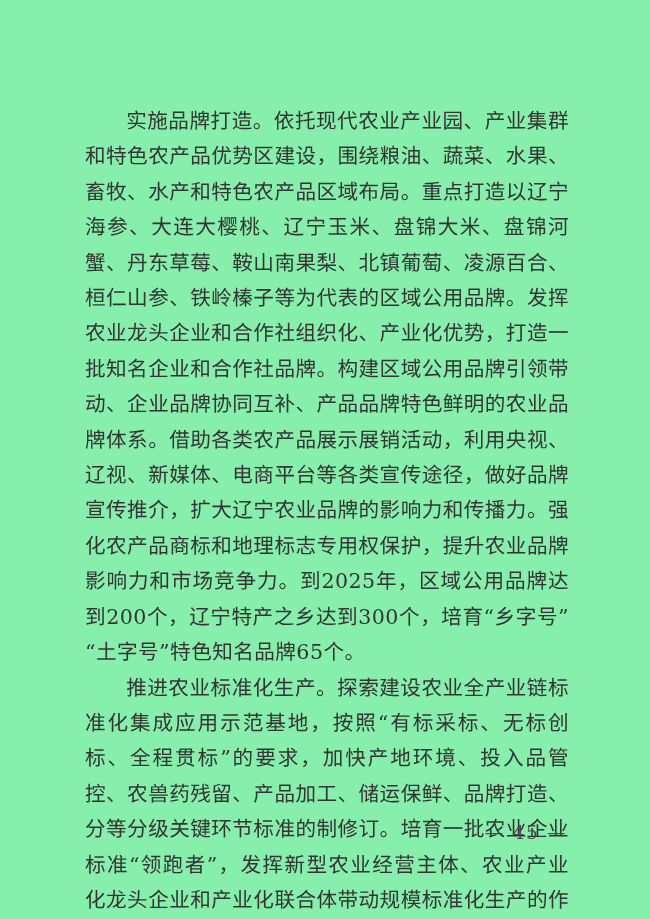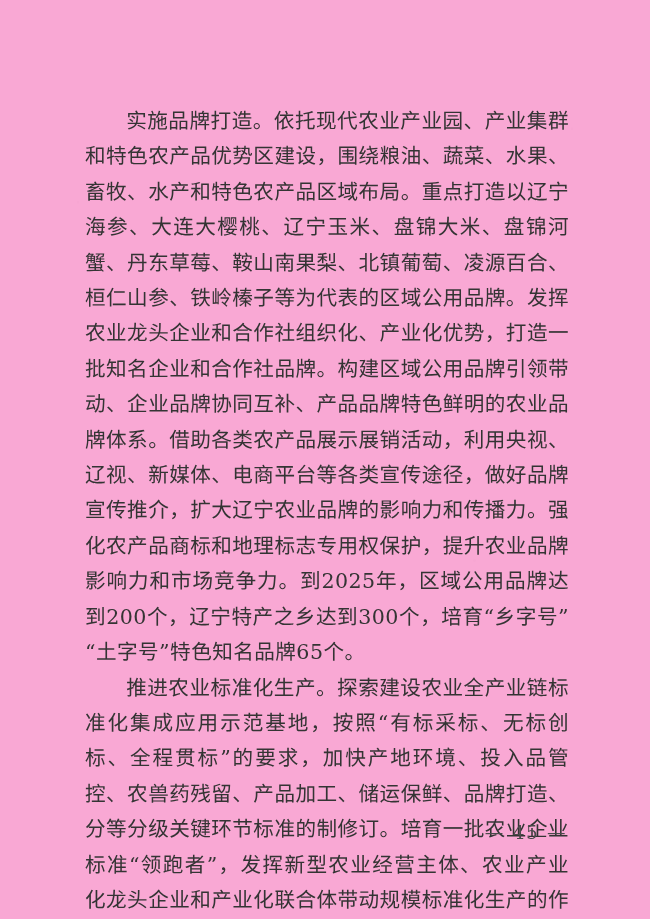--- a/index.html
+++ b/index.html
@@ -13,21 +13,21 @@
     background: #fdfdfd;
     font-family: "DejaVu Serif", "Liberation Serif", serif;
     overflow: hidden;
     position: relative;
   }
 
   #page {
     position: relative;
     width: 650px;
     height: 919px;
-    background: #f9a8d4;
+    background: #86efac;
   }
 
   
   #paper-grain {
     position: absolute;
     inset: 0;
     pointer-events: none;
     background:
       radial-gradient(circle at 12% 22%, rgba(0,0,0,0.012) 0 1px, rgba(0,0,0,0) 2px),
       radial-gradient(circle at 73% 61%, rgba(0,0,0,0.012) 0 1px, rgba(0,0,0,0) 2px),

